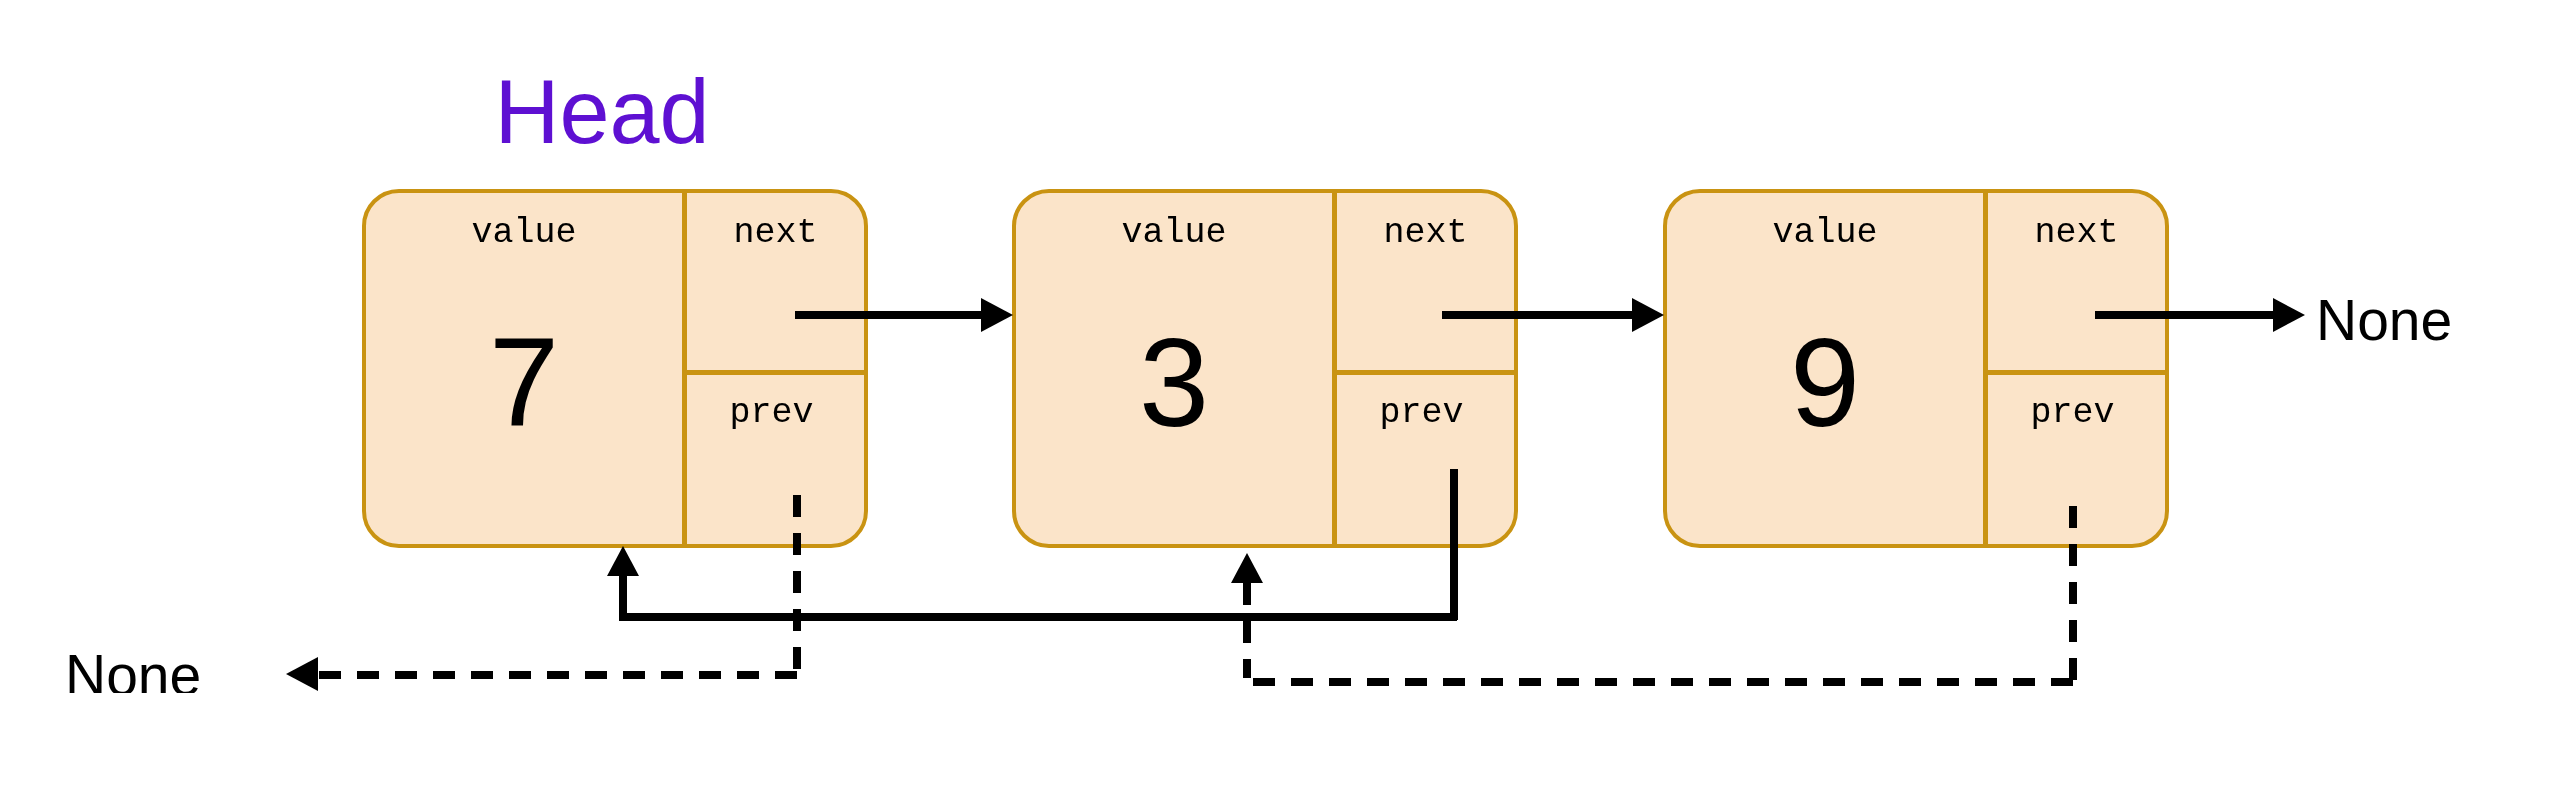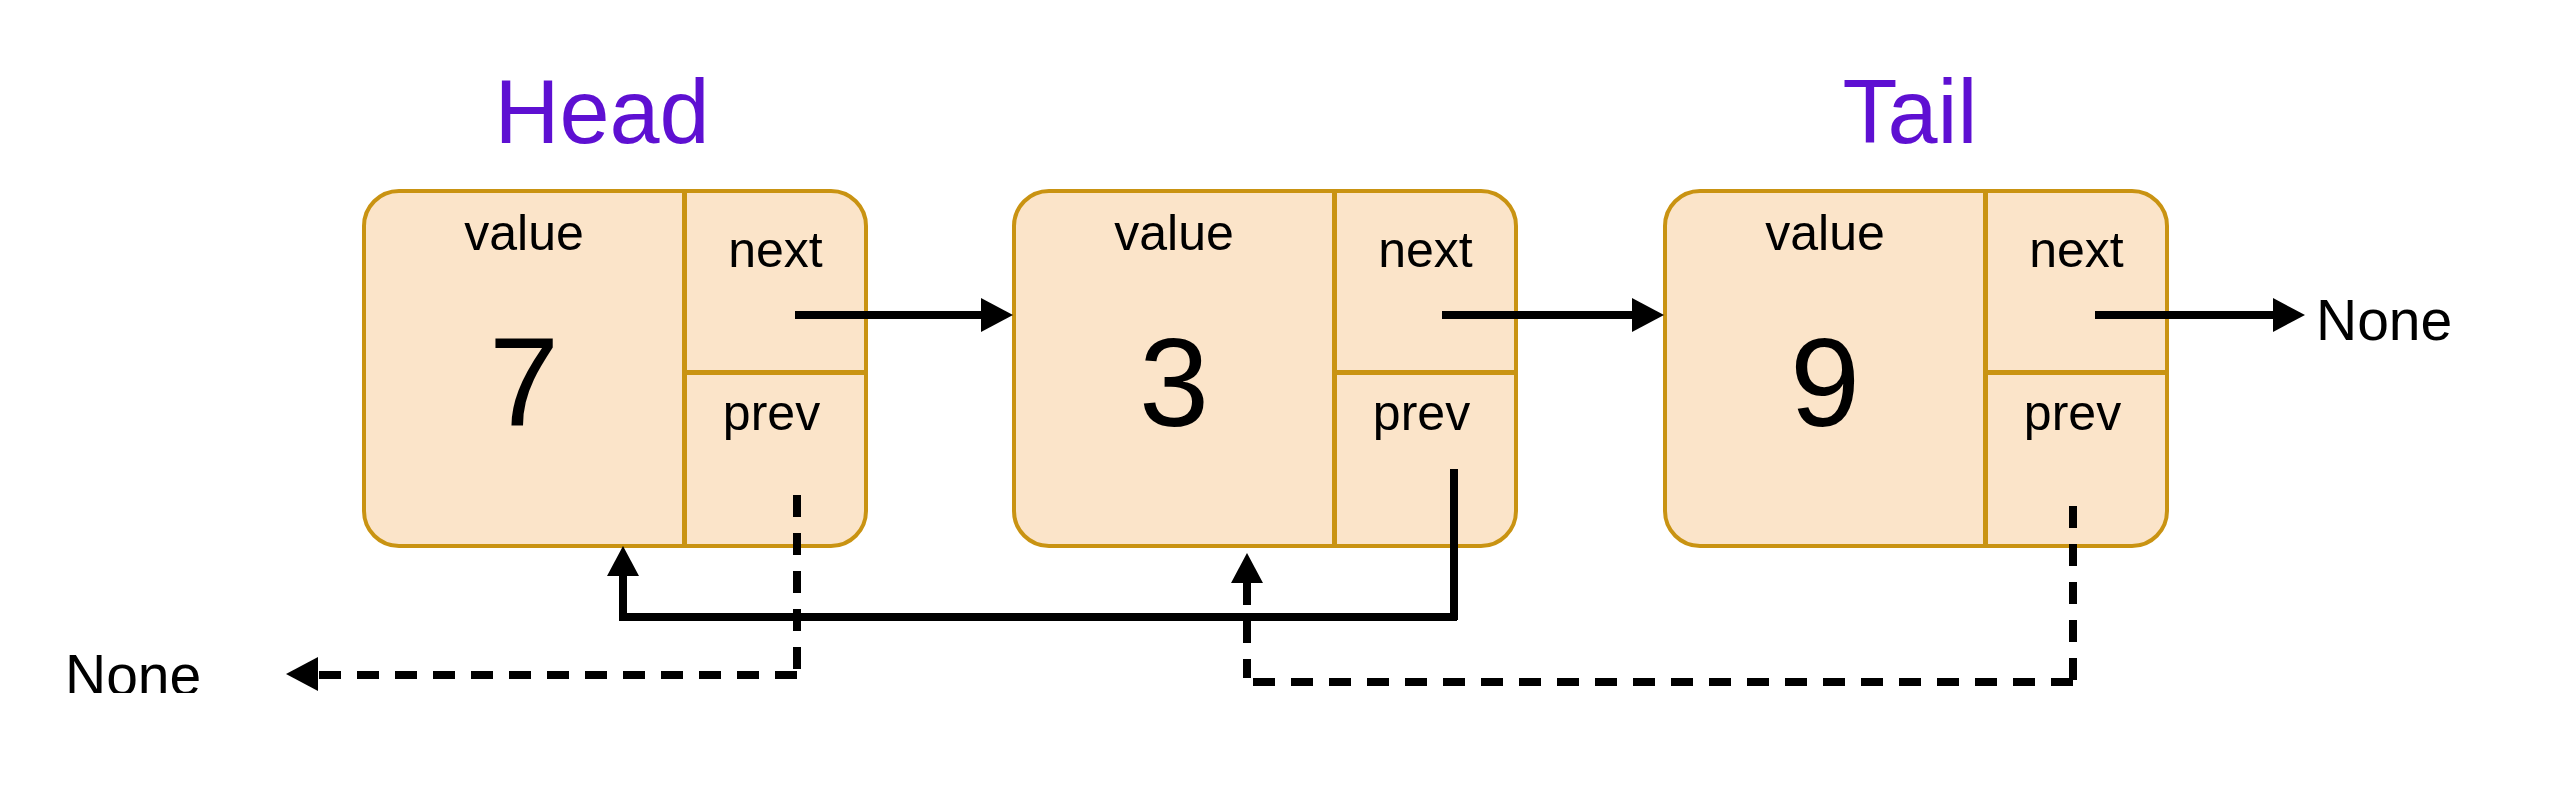--- a/index.html
+++ b/index.html
@@ -53,28 +53,29 @@
   }
   .hdiv {
     position: absolute;
     left: 316px; right: 0;
     top: 177px;
     height: 4.8px;
     background: var(--node-border, #C99312);
   }
   .field-label {
     position: absolute;
-    font-size: 50px;
+    font-size: 35px;
     line-height: 51px;
     color: #000;
     text-align: center;
     white-space: nowrap;
+    font-family: Liberation Mono, monospace;
   }
   .fl-value { top: 15px; left: 0; width: 316px; }
-  .fl-next  { top: 32px; left: 321px; right: 0; }
+  .fl-next  { top: 15px; left: 321px; right: 0; }
   .fl-prev  { top: 195px; left: 321px; right: 8px; }
   .node-value {
     position: absolute;
     top: 127px;
     left: 0;
     width: 316px;
     text-align: center;
     font-size: 126px;
     line-height: 126px;
     color: #000;
@@ -162,21 +163,20 @@
   .p3-horiz { left: 1253px; top: 678px; width: 821px; }
   .p3-up    { left: 1243px; top: 583px; height: 95px; }
   .p3-head  { left: 1231px; top: 553px; }
 </style>
 </head>
 <body>
 
 <div class="stage">
 
   <div class="ptr-label head">Head</div>
-  <div class="ptr-label tail">Tail</div>
 
   <div class="node n1">
     <div class="field-label fl-value">value</div>
     <div class="node-value">7</div>
     <div class="vdiv"></div>
     <div class="hdiv"></div>
     <div class="field-label fl-next">next</div>
     <div class="field-label fl-prev">prev</div>
   </div>
 

